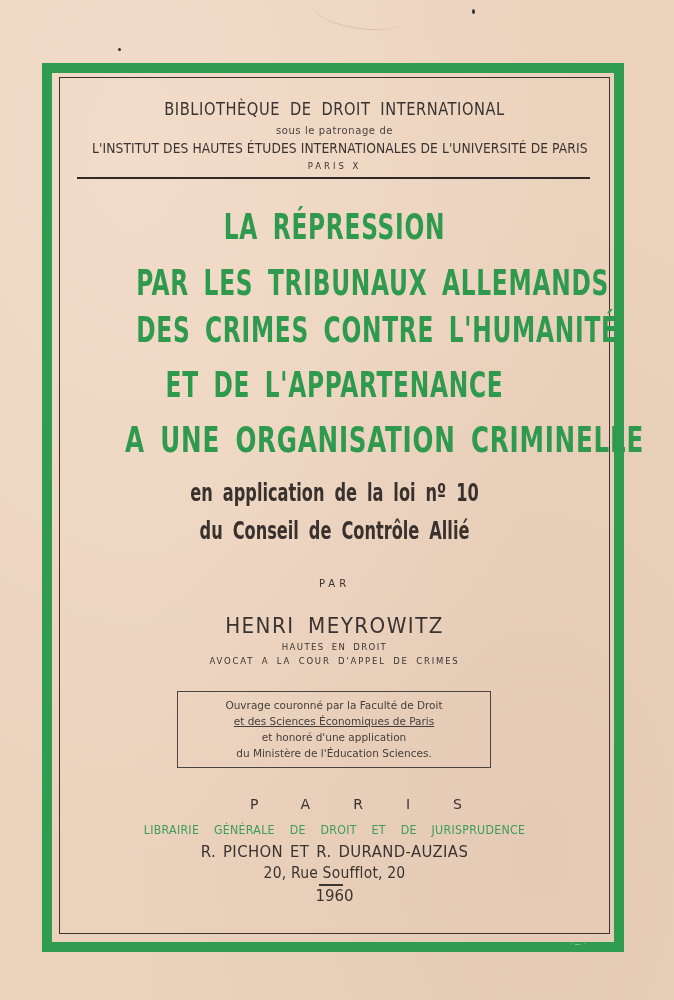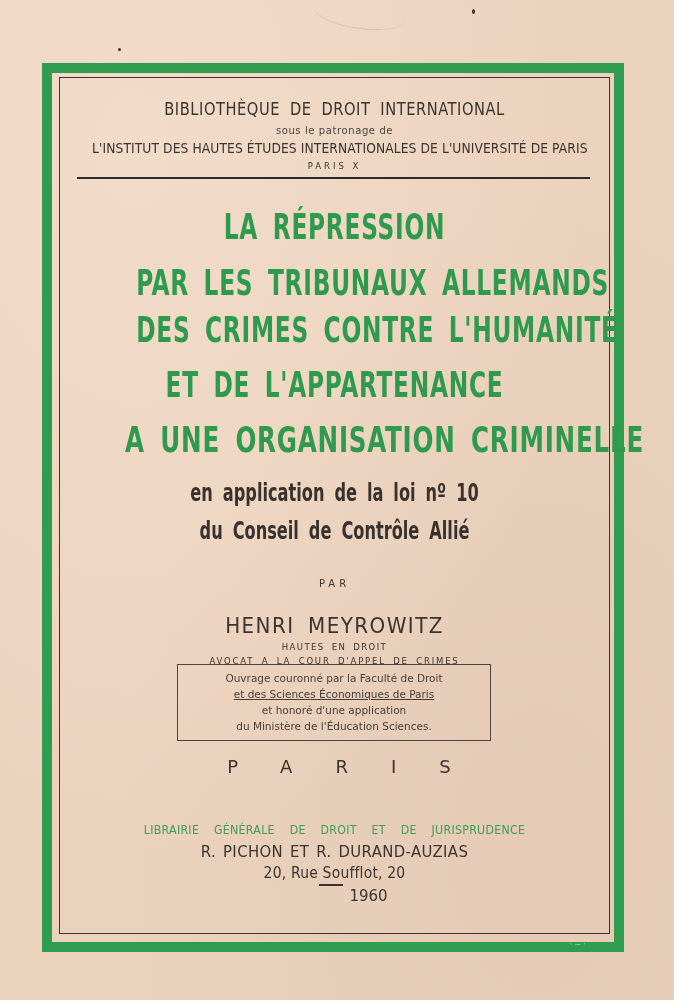--- a/index.html
+++ b/index.html
@@ -41,31 +41,31 @@
   .sub { font-family: "DejaVu Sans Condensed", "DejaVu Sans", sans-serif; font-weight: bold;
     font-size: 25px; color: #38312e; word-spacing: 6px; transform: scaleX(0.72); }
   .s1 { top: 478px; }
   .s2 { top: 516px; }
 
   .par { top: 578px; font-size: 10px; letter-spacing: 4px; }
   .author { top: 614px; font-size: 21px; letter-spacing: 1.5px; word-spacing: 6px; transform: scaleX(0.95); }
   .cred1 { top: 642px; font-size: 8.5px; letter-spacing: 1.4px; word-spacing: 3px; }
   .cred2 { top: 656px; font-size: 8.5px; letter-spacing: 1.8px; word-spacing: 3px; }
 
-  .award-box { position: absolute; left: 177px; top: 664px; width: 312px; height: 75px;
+  .award-box { position: absolute; left: 177px; top: 691px; width: 312px; height: 75px;
     border: 1px solid #4a4340; }
   .award-line { position: absolute; left: 0; width: 312px; text-align: center; font-size: 10.5px; color: #453e3a; white-space: nowrap; }
   .a1 { top: 7px; } .a2 { top: 23px; text-decoration: underline; } .a3 { top: 39px; } .a4 { top: 55px; }
 
-  .city { top: 756px; font-size: 18px; letter-spacing: 43px; padding-left: 26px; color: #3a3330; }
+  .city { top: 796px; font-size: 14px; letter-spacing: 43px; padding-left: 43px; color: #3a3330; }
   .publisher { top: 823px; font-size: 12px; color: #3e9d55; letter-spacing: 0.3px; word-spacing: 12px; transform: scaleX(0.92); }
   .printers { top: 842px; font-size: 16px; letter-spacing: 0.4px; word-spacing: 2px; transform: scaleX(0.93); }
   .address { top: 864px; font-size: 15px; letter-spacing: 0.2px; transform: scaleX(0.93); }
   .dash { position: absolute; left: 319px; top: 884px; width: 24px; height: 2px; background: #3a3330; }
-  .year { top: 887px; font-size: 15px; padding-left: 34px; }
+  .year { top: 887px; font-size: 15px; }
   .printmark { position: absolute; left: 570px; top: 940px; font-size: 6px; color: #cfe3cf; letter-spacing: 0.5px; }
 </style>
 </head>
 <body>
 
 <div class="crease"></div>
 <div class="speck" style="left:118px;top:48px;"></div>
 <div class="speck" style="left:472px;top:9px;width:3px;height:5px;"></div>
 <div class="speck" style="left:413px;top:374px;background:#6a2a20;"></div>
 

